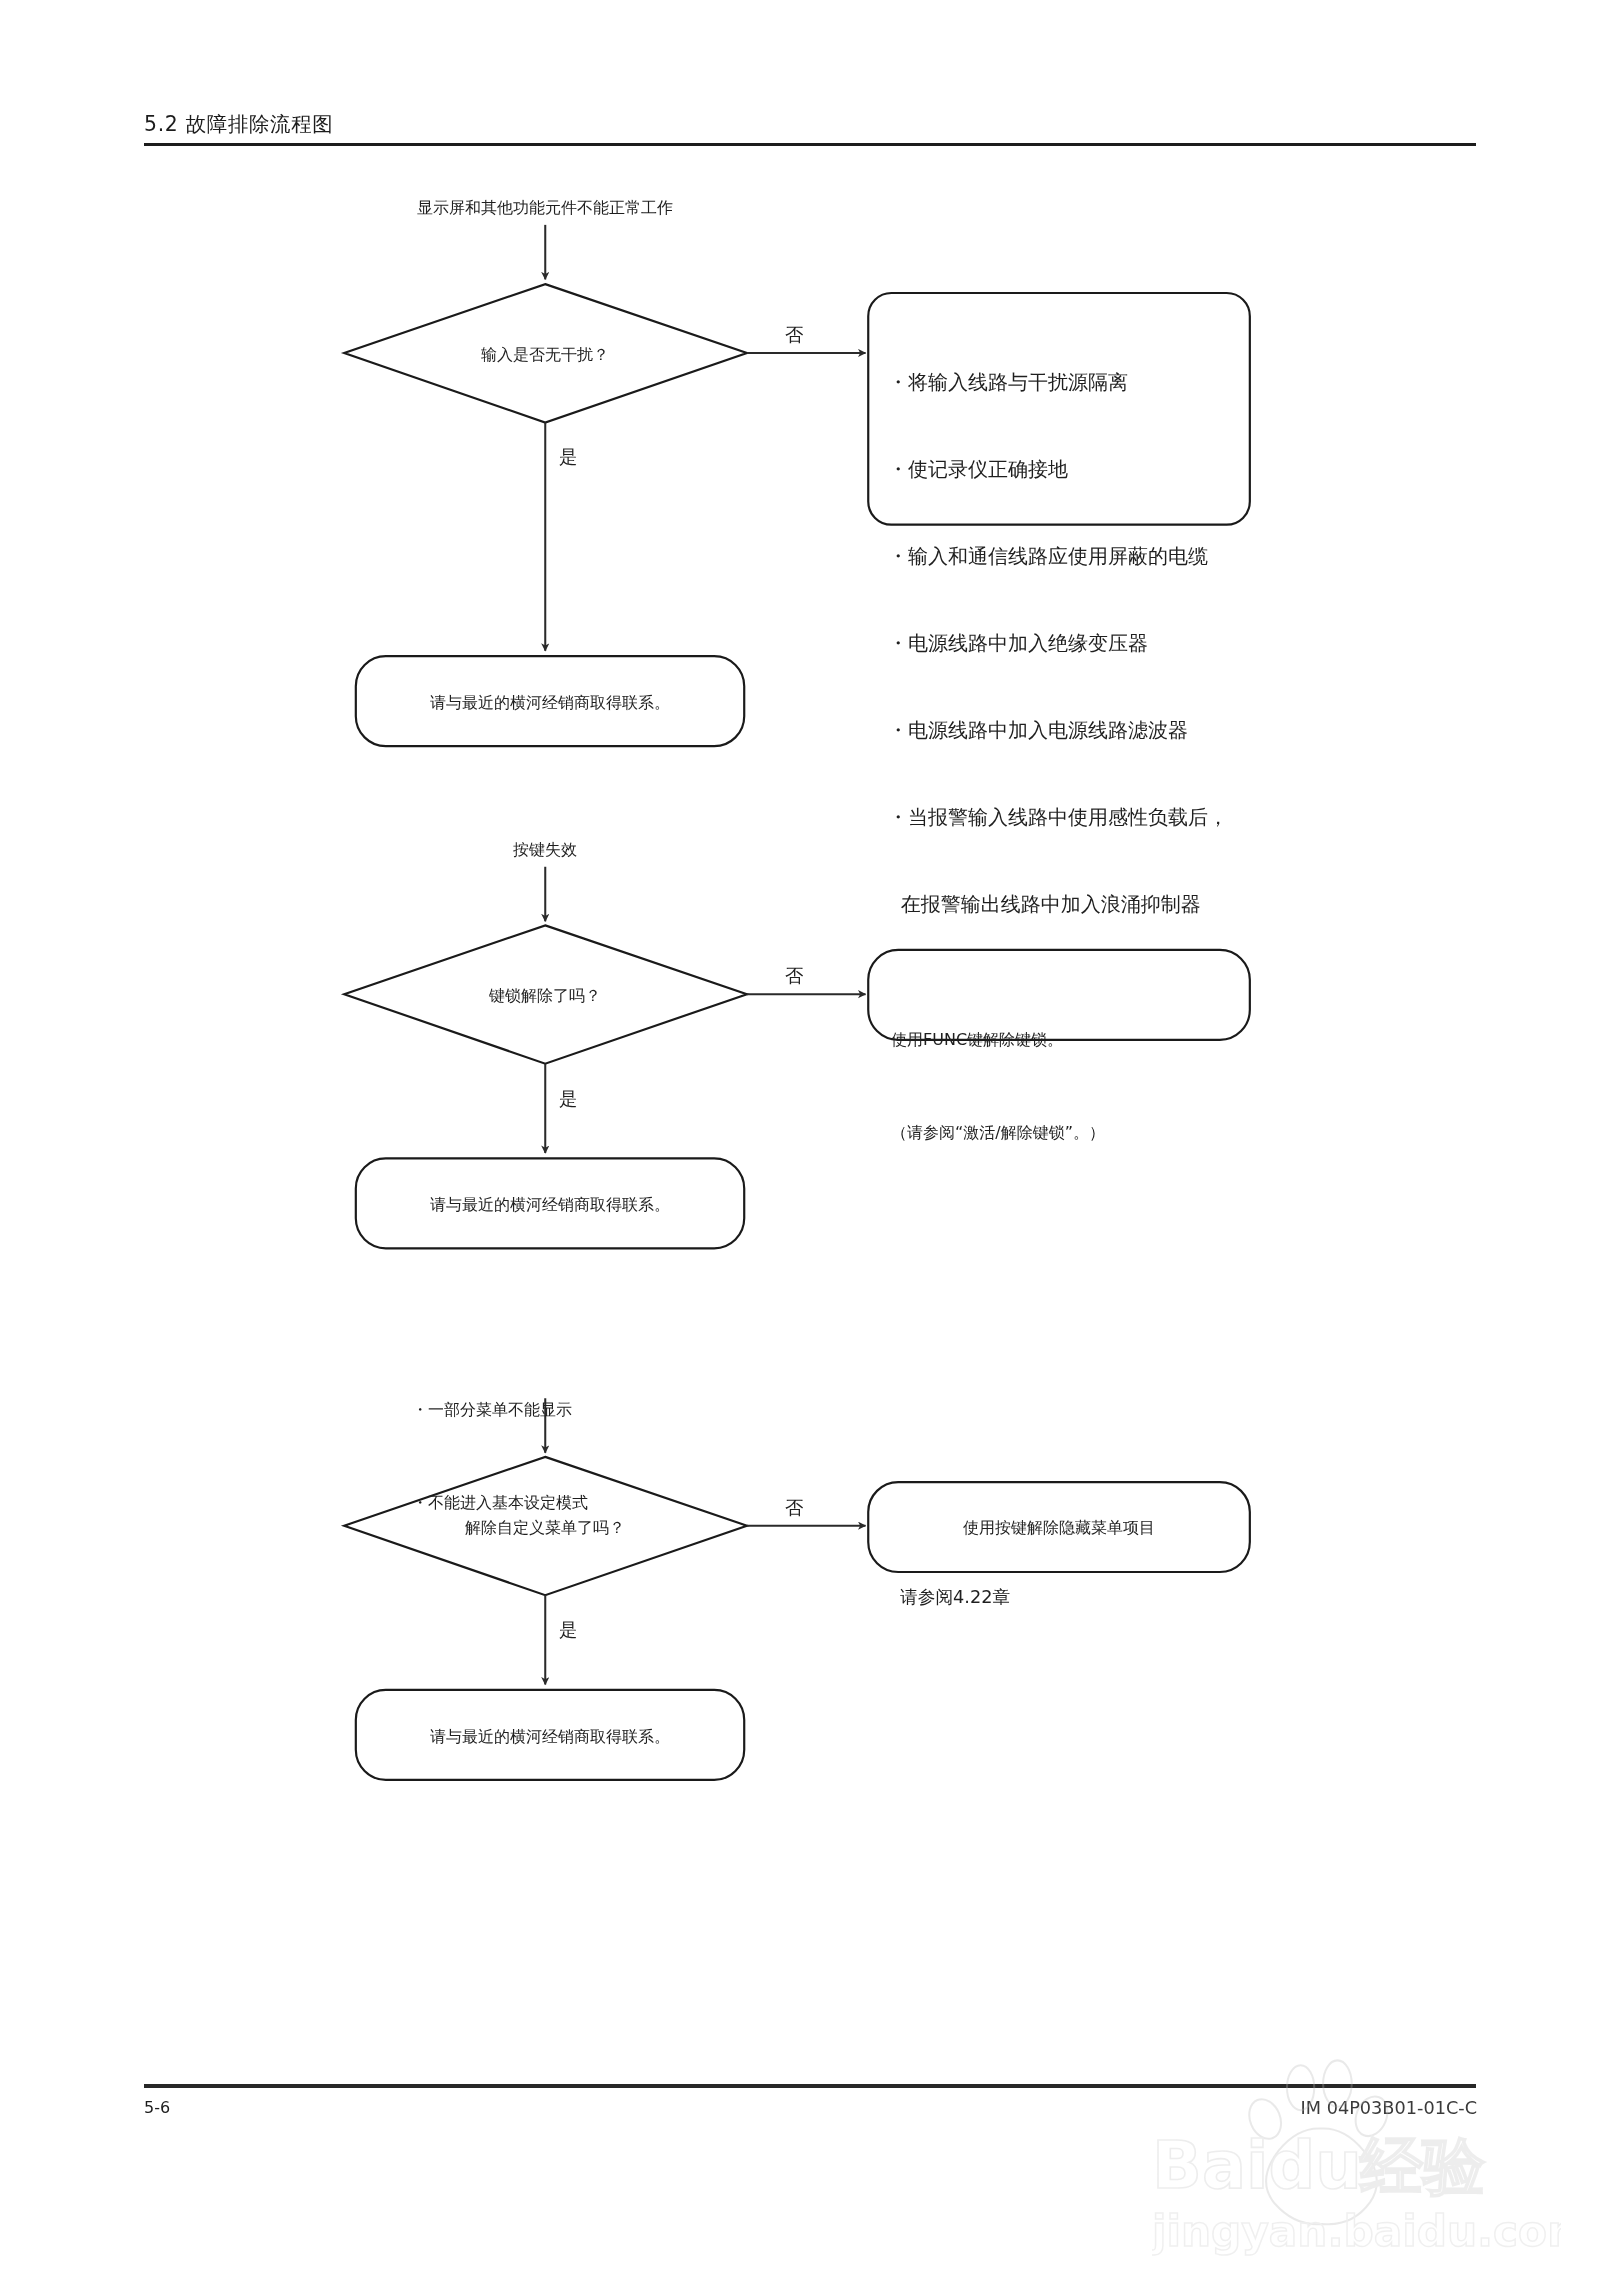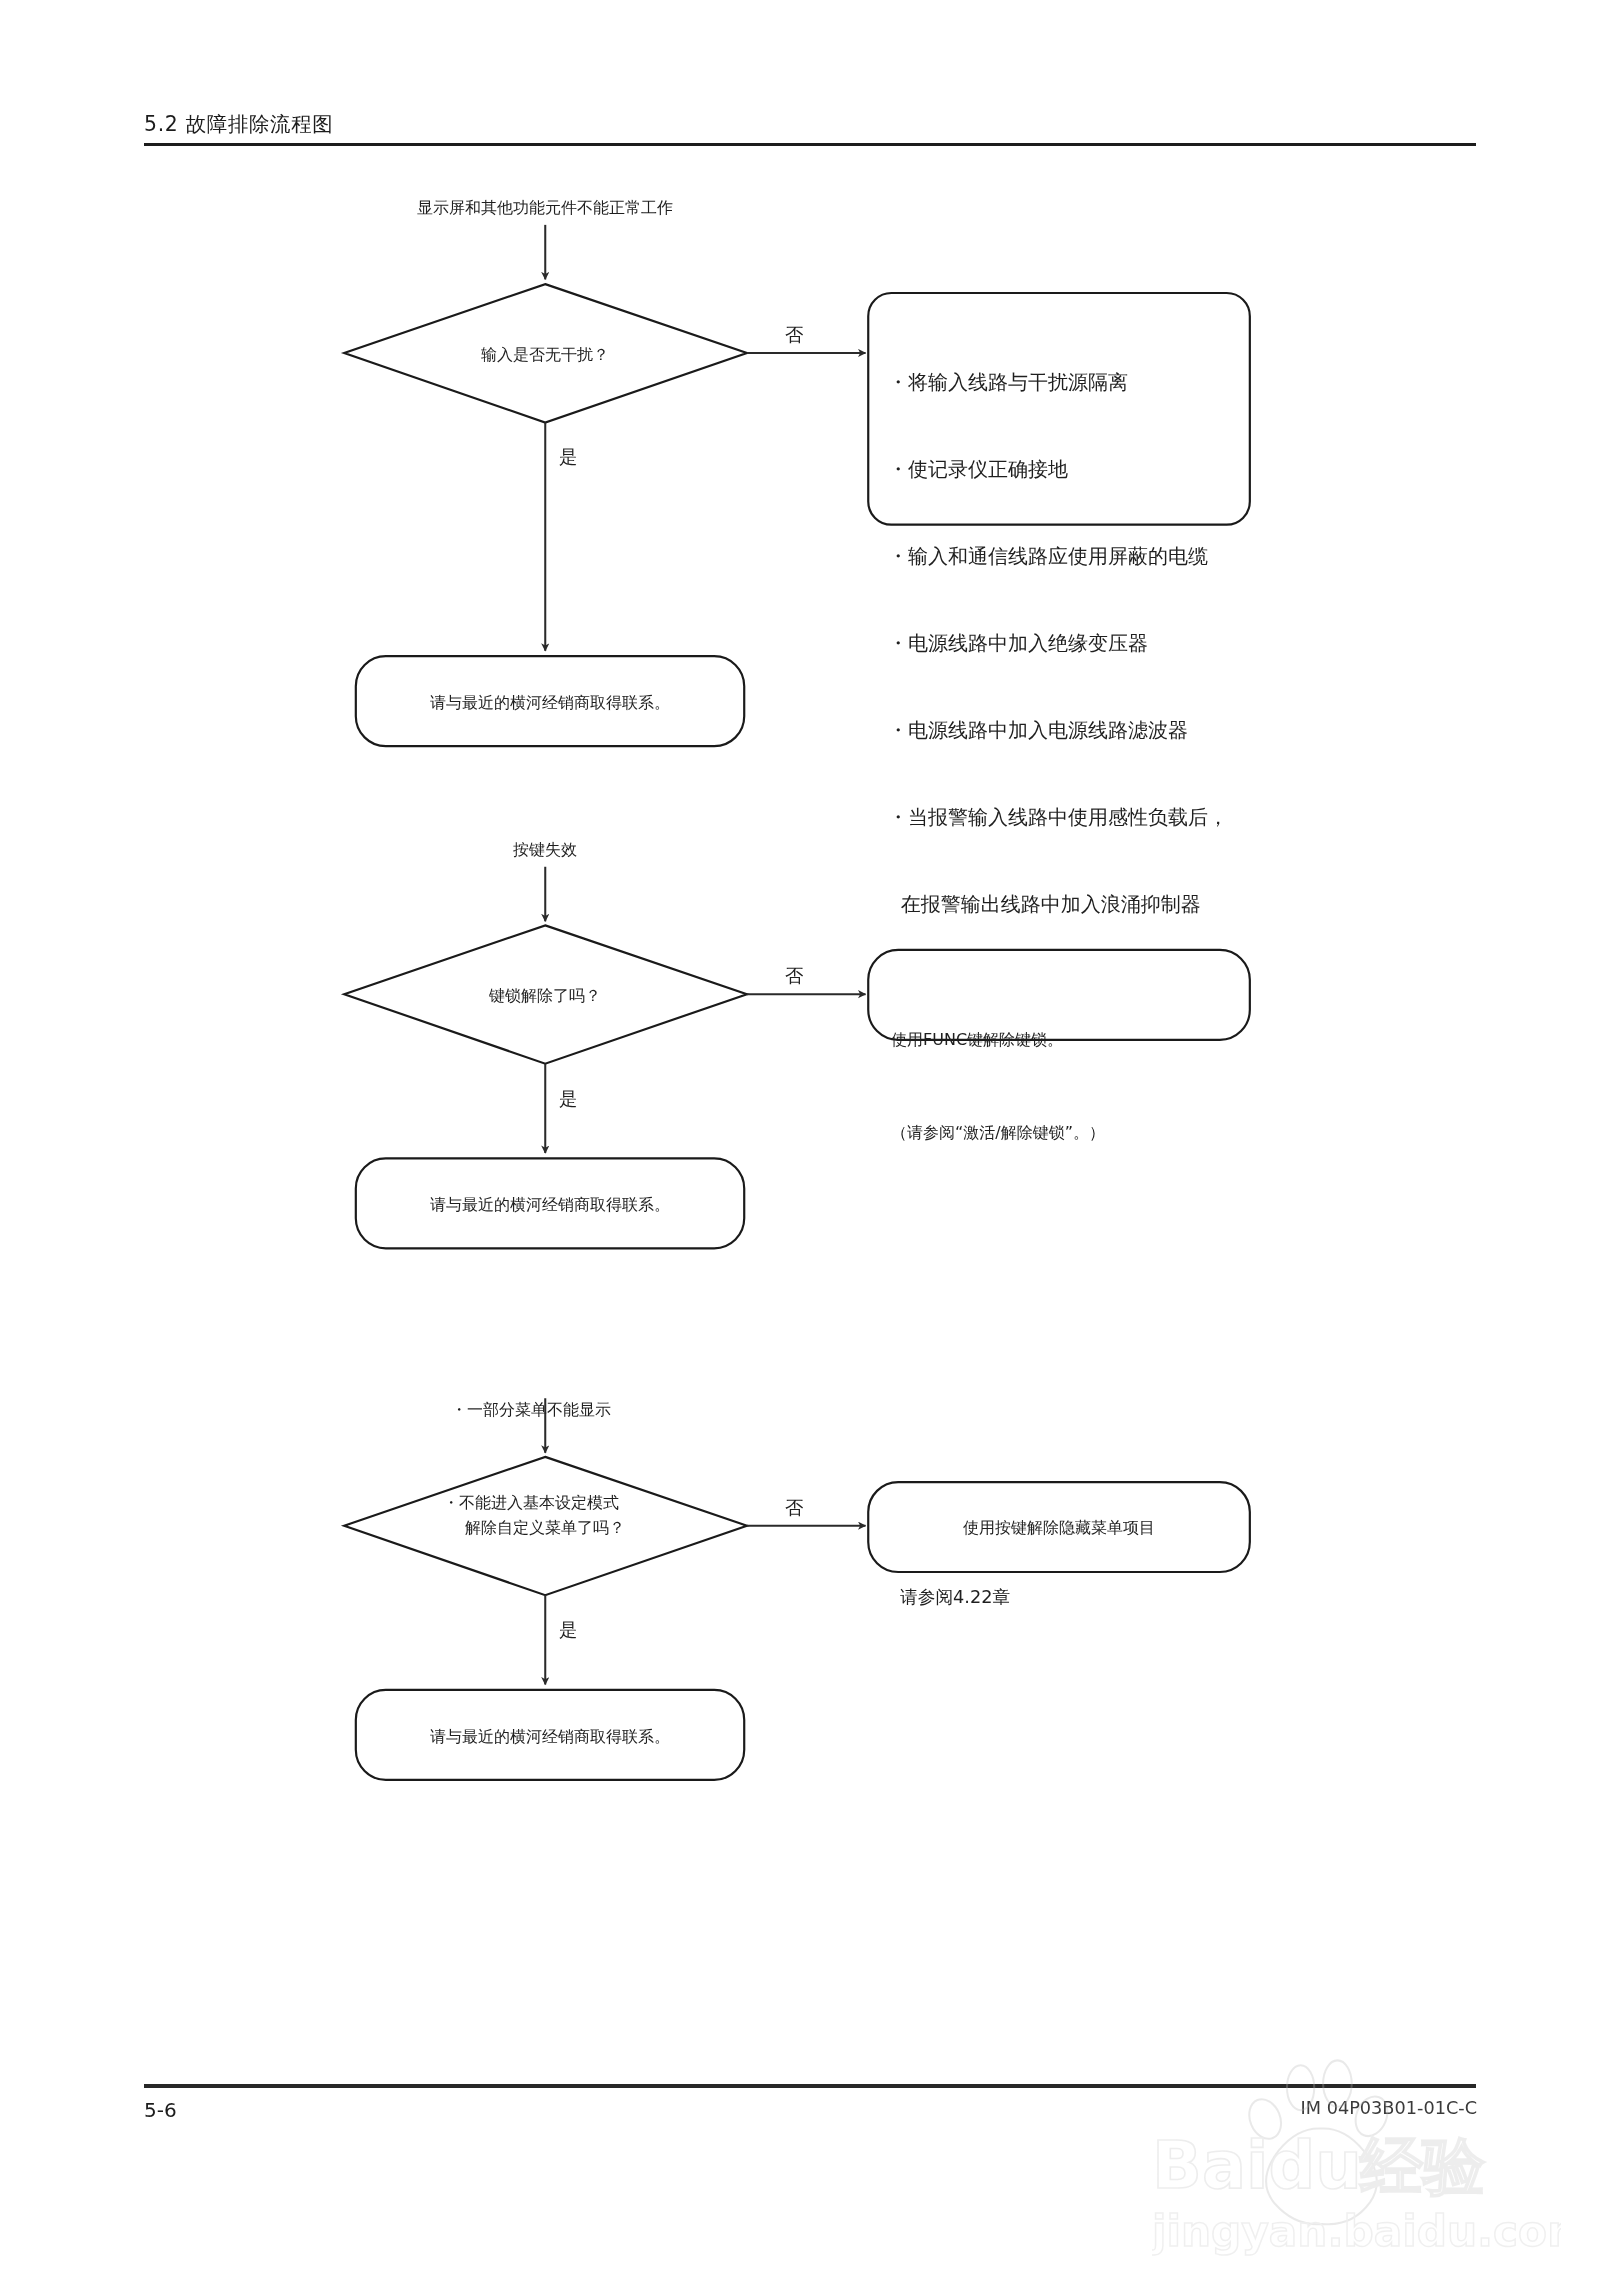--- a/index.html
+++ b/index.html
@@ -44,21 +44,21 @@
     left: 144px;
     top: 2084px;
     width: 1332px;
     height: 4.1px;
     background: #272727;
   }
   #footer-page {
     position: absolute;
     left: 144px;
     top: 2098px;
-    font-size: 20px;
+    font-size: 16px;
     color: #1c1c1c;
   }
   #footer-code {
     position: absolute;
     right: 145px;
     top: 2098px;
     font-size: 17.7px;
     color: #3a3a3a;
     white-space: nowrap;
     text-align: center;
@@ -202,21 +202,21 @@
 
   <div class="edge-label" style="left:559px; top:1086px;">是</div>
 
   <div class="flow-text" style="left:891px; top:962px;">
     <div>使用FUNC键解除键锁。</div>
     <div>（请参阅“激活/解除键锁”。）</div>
   </div>
 
   <div class="flow-text centered" style="left:550px; top:1189px;">请与最近的横河经销商取得联系。</div>
 
-  <div class="flow-text" style="left:443px; top:1332px;text-align:center;">
+  <div class="flow-text" style="left:412px; top:1332px;">
     <div>・一部分菜单不能显示</div>
     <div>・不能进入基本设定模式</div>
   </div>
 
   <div class="flow-text centered" style="left:545px; top:1512px;">解除自定义菜单了吗？</div>
 
   <div class="edge-label" style="left:785px; top:1495px;">否</div>
 
   <div class="edge-label" style="left:559px; top:1617px;">是</div>
 

